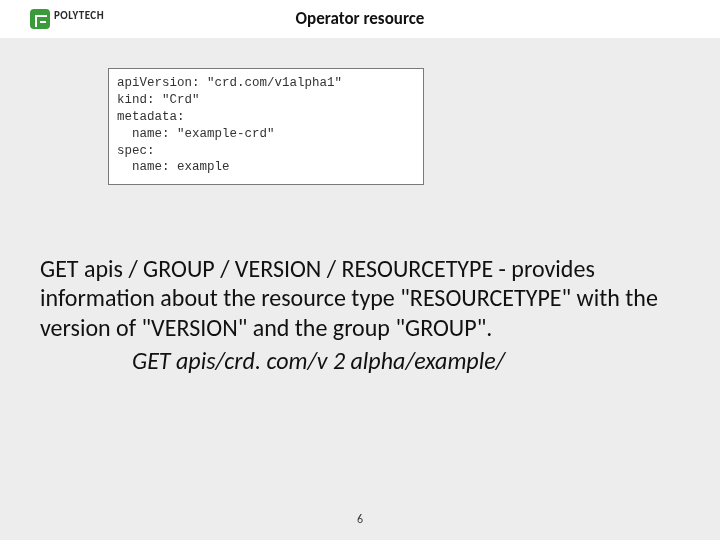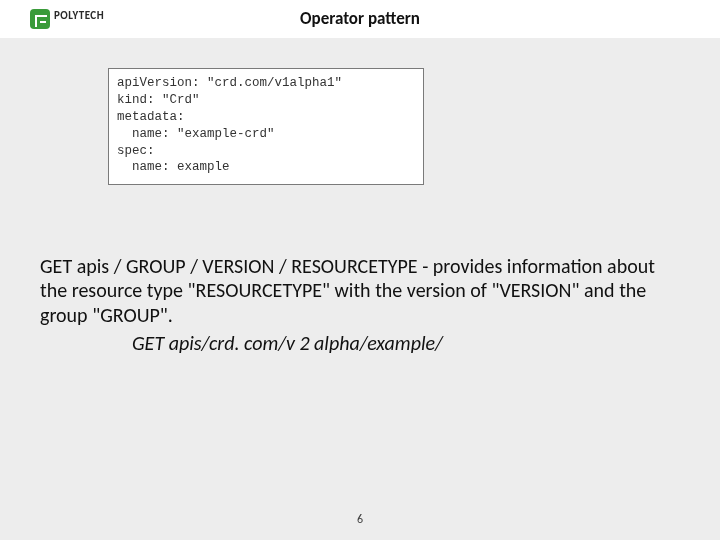--- a/index.html
+++ b/index.html
@@ -76,21 +76,21 @@
     font-size: 12.5px;
     line-height: 1.35;
     color: #333;
     white-space: pre;
   }
   .body-text {
     position: absolute;
     top: 254px;
     left: 40px;
     right: 40px;
-    font-size: 20px;
+    font-size: 24px;
     line-height: 1.22;
     color: #111;
   }
   .body-text .line2 {
     display: block;
     margin-top: 4px;
     padding-left: 92px;
     font-style: italic;
   }
   .page-num {
@@ -107,21 +107,21 @@
 
 <div class="slide">
 
   <div class="header-bar">
     <div class="logo">
       <span class="logo-badge"></span>
       <span class="logo-text">POLYTECH</span>
     </div>
   </div>
 
-  <div class="slide-title">Operator pattern</div>
+  <div class="slide-title">Operator resource</div>
 
   <div class="code-box">apiVersion: "crd.com/v1alpha1"
 kind: "Crd"
 metadata:
   name: "example-crd"
 spec:
   name: example</div>
 
   <div class="body-text">
     <span>GET apis / GROUP / VERSION / RESOURCETYPE - provides information about the resource type "RESOURCETYPE" with the version of "VERSION" and the group "GROUP".</span>

